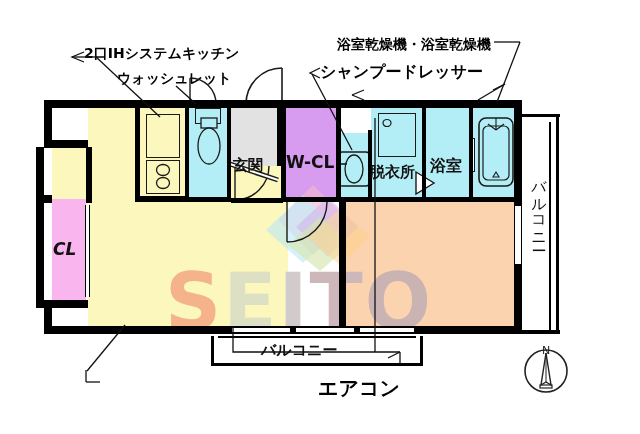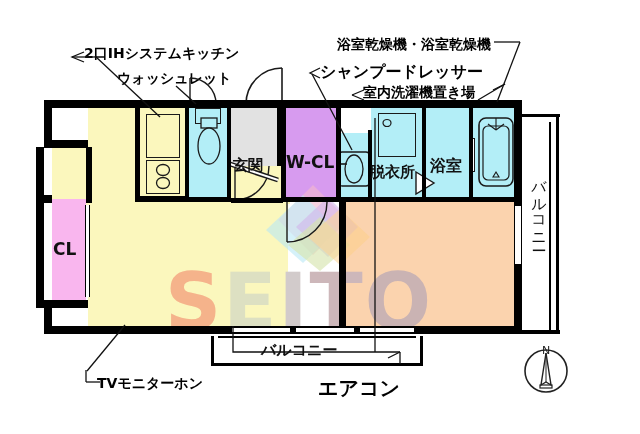--- a/index.html
+++ b/index.html
@@ -236,37 +236,35 @@
 
 
   <div class="roomname small" style="left:233px;top:156px;font-size:15px;">玄関</div>
 
   <div class="roomname small" style="left:286px;top:152px;font-size:17px;letter-spacing:0px;">W-CL</div>
 
   <div class="roomname small" style="left:370px;top:163px;font-size:15px;">脱衣所</div>
 
   <div class="roomname small" style="left:430px;top:156px;font-size:16px;">浴室</div>
 
-  <div class="roomname small" style="left:53px;top:239px;font-size:17px;">CL</div>
+  <div class="roomname small" style="left:53px;top:239px;font-size:17px;font-style:italic;">CL</div>
 
   <div class="roomname" style="left:529px;top:170px;font-size:15px;writing-mode:vertical-rl;text-orientation:upright;letter-spacing:1px;">バルコニー</div>
 
   <div class="roomname" style="left:261px;top:341px;font-size:15px;font-weight:bold;">バルコニー</div>
 
   <div class="anno" style="left:84px;top:45px;font-size:14px;">2口IHシステムキッチン</div>
 
   <div class="anno" style="left:117px;top:70px;font-size:14px;">ウォッシュレット</div>
 
   <div class="anno" style="left:337px;top:36px;font-size:14px;">浴室乾燥機・浴室乾燥機</div>
 
   <div class="anno" style="left:320px;top:62px;font-size:16px;">シャンプードレッサー</div>
 
-  <div class="anno" style="left:363px;top:84px;font-size:14px;">室内洗濯機置き場</div>
-
-  <div class="anno" style="left:97px;top:375px;font-size:14px;">TVモニターホン</div>
+
 
   <div class="anno" style="left:318px;top:375px;font-size:20px;">エアコン</div>
 
   <svg class="lines" viewBox="0 0 640 434">
     <g stroke="#111" stroke-width="1.3" fill="none">
 
       <path d="M84,52 L72,57 L84,62"></path>
       <path d="M72,57 L96,57"></path>
       <path d="M95,56 L160,117"></path>
 

